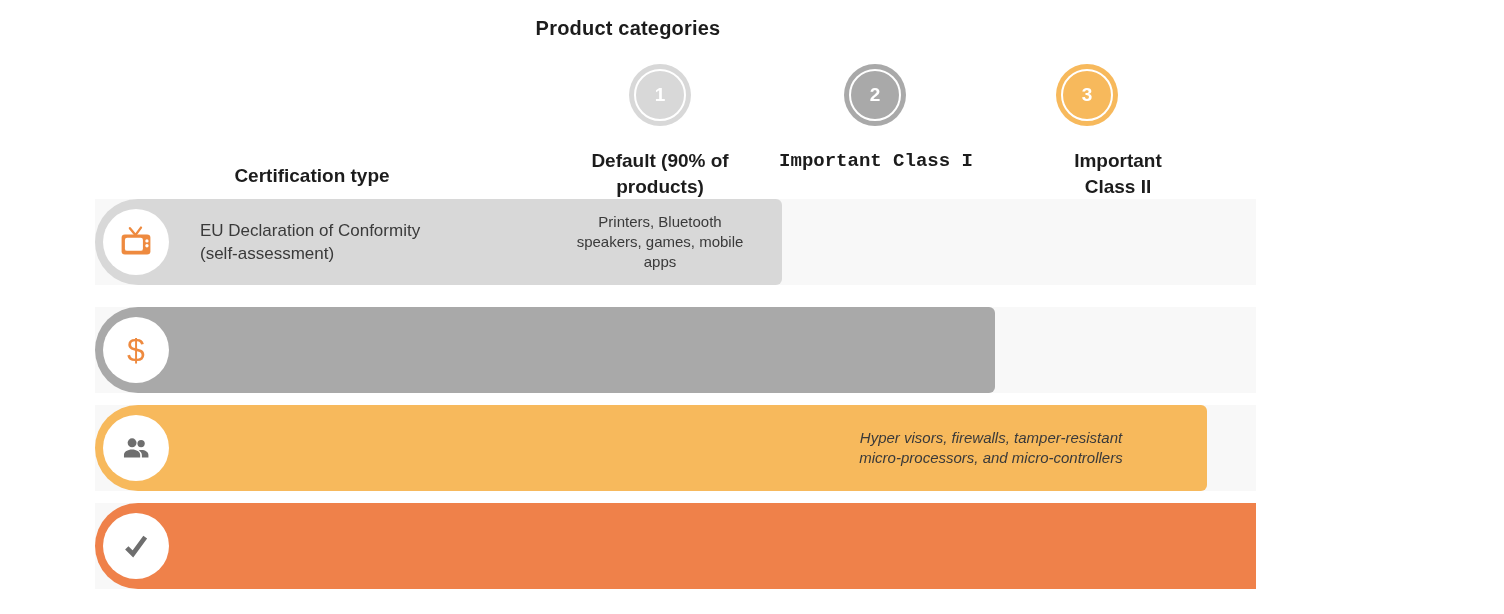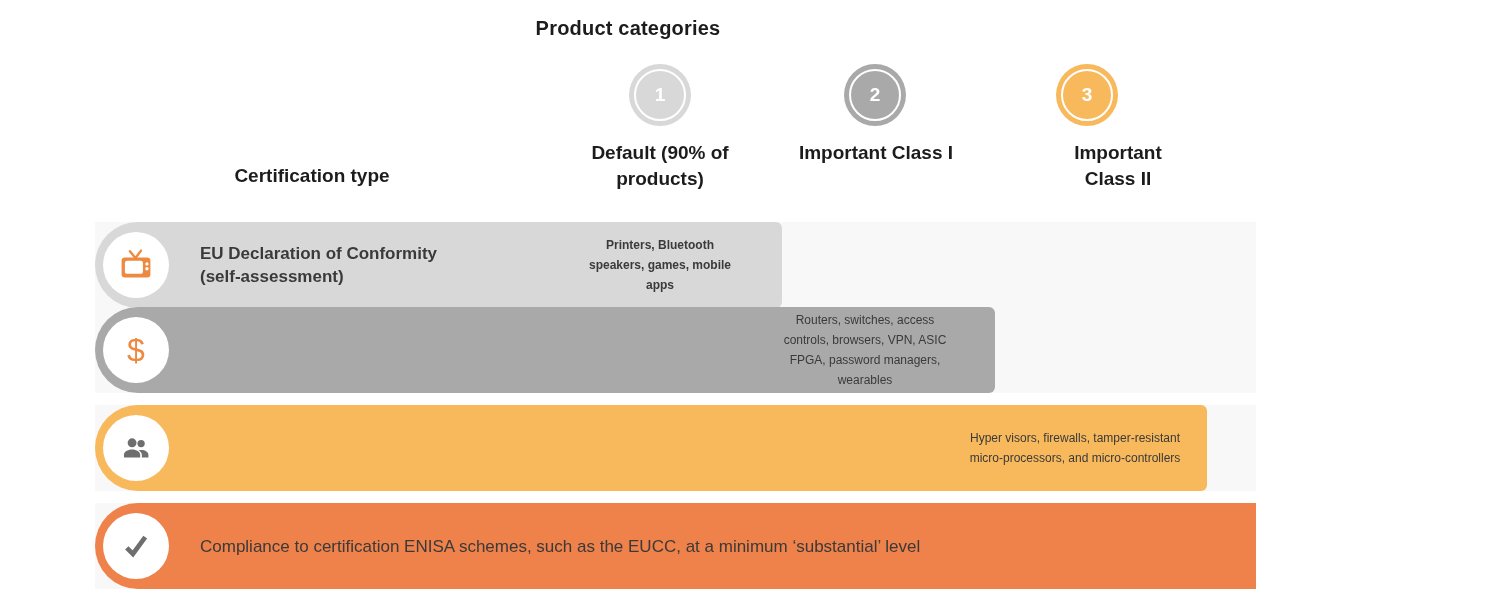--- a/index.html
+++ b/index.html
@@ -18,59 +18,59 @@
     display:flex; align-items:center; justify-content:center;
     color:#ffffff; font-weight:bold; font-size:19px;
   }
   .circle-1 { left:629px;  background:#d8d8d8; }
   .circle-2 { left:844px;  background:#a9a9a9; }
   .circle-3 { left:1056px; background:#f7b95c; }
   .circle-4 { left:1268px; background:#ef814a; }
 
   
   .col-header {
-    position:absolute; top:140px; text-align:center; transform:translateX(-50%);
+    position:absolute; top:148px; text-align:center; transform:translateX(-50%);
     font-size:19px; font-weight:bold; line-height:26px; color:#1c1c1c;
     white-space:pre-line;
   }
   .head-cert { left:312px; top:163px; }
   .head-1 { left:660px; }
-  .head-2 { left:876px; }
+  .head-2 { left:876px;font-family:Liberation Mono, monospace; }
   .head-3 { left:1094px;margin-left:24px; }
   .head-4 { left:1299px;text-decoration:underline; }
 
   
   .row { position:absolute; left:95px; width:1325px; height:86px; }
-  .row1 { top:222px;font-weight:bold; } .row2 { top:307px; } .row3 { top:405px; } .row4 { top:503px; }
+  .row1 { top:199px; } .row2 { top:307px; } .row3 { top:405px; } .row4 { top:503px; }
   .row-band { position:absolute; inset:0; background:#f8f8f8; }
   .row-bar { position:absolute; top:0; bottom:0; left:0; border-radius:43px 6px 6px 43px; }
   .row1 .row-bar { width:687px;  background:#d8d8d8; }
   .row2 .row-bar { width:900px;  background:#a9a9a9; }
   .row3 .row-bar { width:1112px; background:#f7b95c; }
   .row4 .row-bar { width:1325px; background:#ef814a; }
 
   .icon-circle {
     position:absolute; left:8px; top:10px; width:66px; height:66px;
     background:#ffffff; border-radius:50%;
     display:flex; align-items:center; justify-content:center;
   }
   .dollar-glyph { font-size:32px; color:#ee8a3f; font-weight:400; line-height:1; }
 
   .row-label {
     position:absolute; left:105px; top:50%; transform:translateY(-50%);
     font-size:17px; line-height:23px; color:#3a3a3a; white-space:pre-line;
   }
   .row-cell {
     position:absolute; top:50%; transform:translate(-50%,-50%);
-    text-align:center; font-size:12px; line-height:20px; color:#3a3a3a;
+    text-align:center; font-size:15px; line-height:20px; color:#3a3a3a;
     white-space:pre-line;
   }
   .row1 .row-cell { left:565px; }
   .row2 .row-cell { left:770px; }
-  .row3 .row-cell { left:980px; }
+  .row3 .row-cell { left:896px;font-style:italic; }
   .row4 .row-cell { left:1132px; }
 </style>
 </head>
 <body>
 
 <div class="canvas">
 
   <div class="title">Product categories</div>
 
   <div class="cat-circle circle-1">
@@ -111,24 +111,20 @@
 speakers, games, mobile
 apps</div>
   </div>
 
   <div class="row row2">
     <div class="row-band"></div>
     <div class="row-bar"></div>
     <div class="icon-circle">
       <span class="dollar-glyph">$</span>
     </div>
-    <div class="row-cell">Routers, switches, access
-controls, browsers, VPN, ASIC
-FPGA, password managers,
-wearables</div>
   </div>
 
   <div class="row row3">
     <div class="row-band"></div>
     <div class="row-bar"></div>
     <div class="icon-circle">
       <svg width="34" height="34" viewBox="0 0 26 26">
         <circle cx="10" cy="9" r="3.4" fill="#6e6e6e"></circle>
         <path d="M10 14.2 c-3.4 0 -6.2 1.8 -6.2 4 v2 h12.4 v-2 c0 -2.2 -2.8 -4 -6.2 -4 z" fill="#6e6e6e"></path>
         <circle cx="16.9" cy="9.6" r="2.8" fill="#6e6e6e"></circle>
@@ -140,16 +136,15 @@
   </div>
 
   <div class="row row4">
     <div class="row-band"></div>
     <div class="row-bar"></div>
     <div class="icon-circle">
       <svg width="32" height="32" viewBox="0 0 26 26">
         <path d="M5.5 14.5 L10.5 19.5 L20.5 5.8" fill="none" stroke="#6e6e6e" stroke-width="3.8"></path>
       </svg>
     </div>
-    <div class="row-label">Compliance to certification ENISA schemes, such as the EUCC, at a minimum ‘substantial’ level</div>
   </div>
 
 </div>
 
 </body></html>

